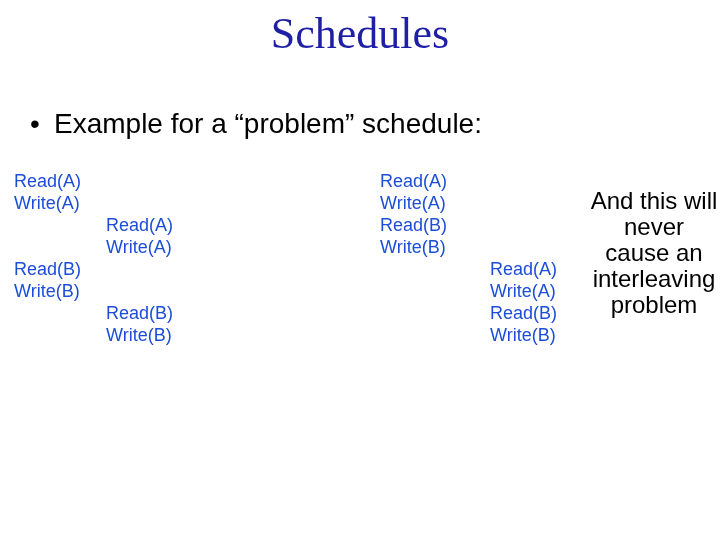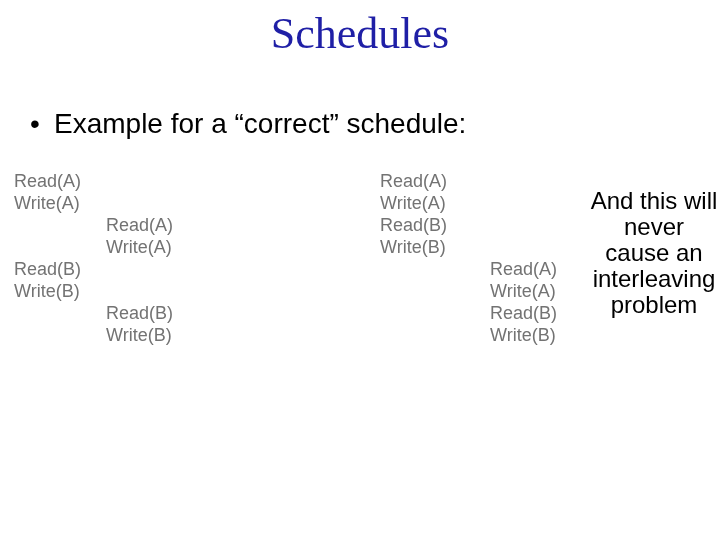--- a/index.html
+++ b/index.html
@@ -33,21 +33,21 @@
     font-size: 28px;
     color: #000;
   }
   .bullet .dot {
     display: inline-block;
     width: 24px;
   }
   .op {
     position: absolute;
     font-size: 18px;
-    color: #737373;
+    color: #1d4ed8;
     line-height: 22px;
     white-space: pre;
   }
   .caption-mid {
     position: absolute;
     font-size: 20px;
     color: #000;
     text-align: center;
     line-height: 26px;
   }
@@ -60,21 +60,21 @@
   }
 </style>
 </head>
 <body>
 
 <div class="slide">
 
   <div class="title">Schedules</div>
 
   <div class="bullet">
-    <span class="dot">•</span><span>Example for a “correct” schedule:</span>
+    <span class="dot">•</span><span>Example for a “problem” schedule:</span>
   </div>
 
   <div class="op" style="left:14px;  top:170px;">Read(A)</div>
   <div class="op" style="left:14px;  top:192px;">Write(A)</div>
   <div class="op" style="left:106px; top:214px;">Read(A)</div>
   <div class="op" style="left:106px; top:236px;">Write(A)</div>
   <div class="op" style="left:14px;  top:258px;">Read(B)</div>
   <div class="op" style="left:14px;  top:280px;">Write(B)</div>
   <div class="op" style="left:106px; top:302px;">Read(B)</div>
   <div class="op" style="left:106px; top:324px;">Write(B)</div>

